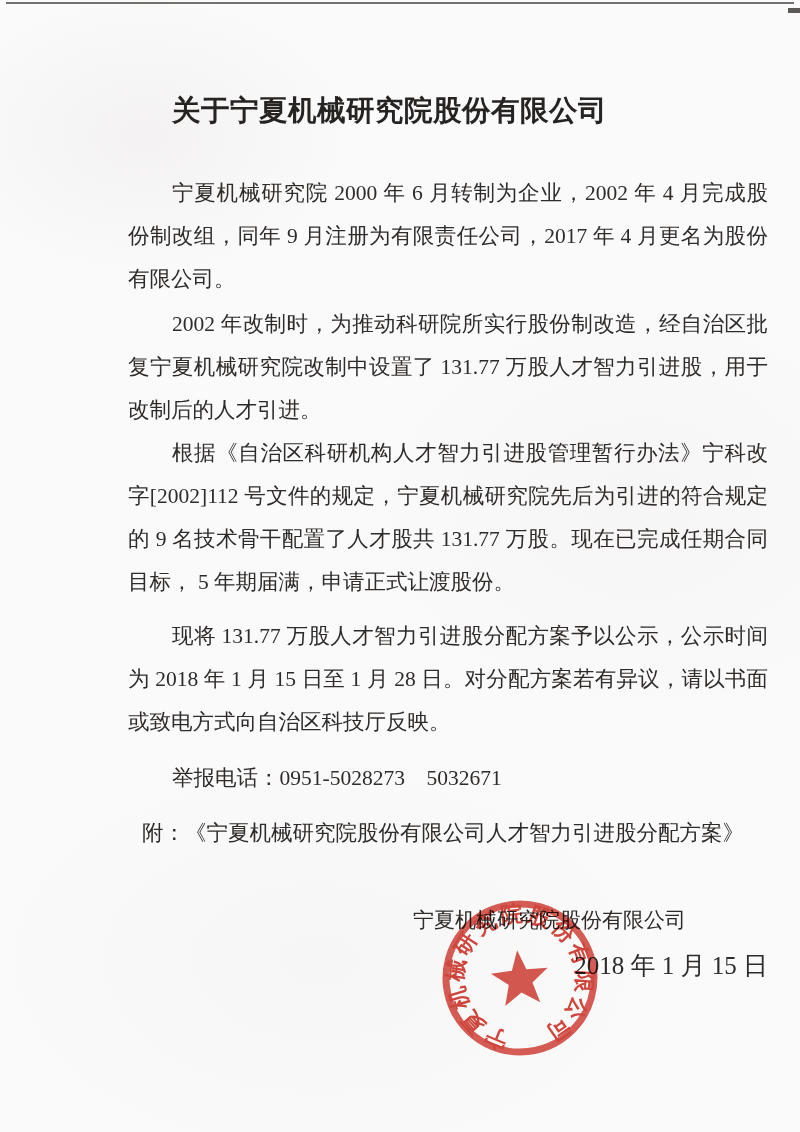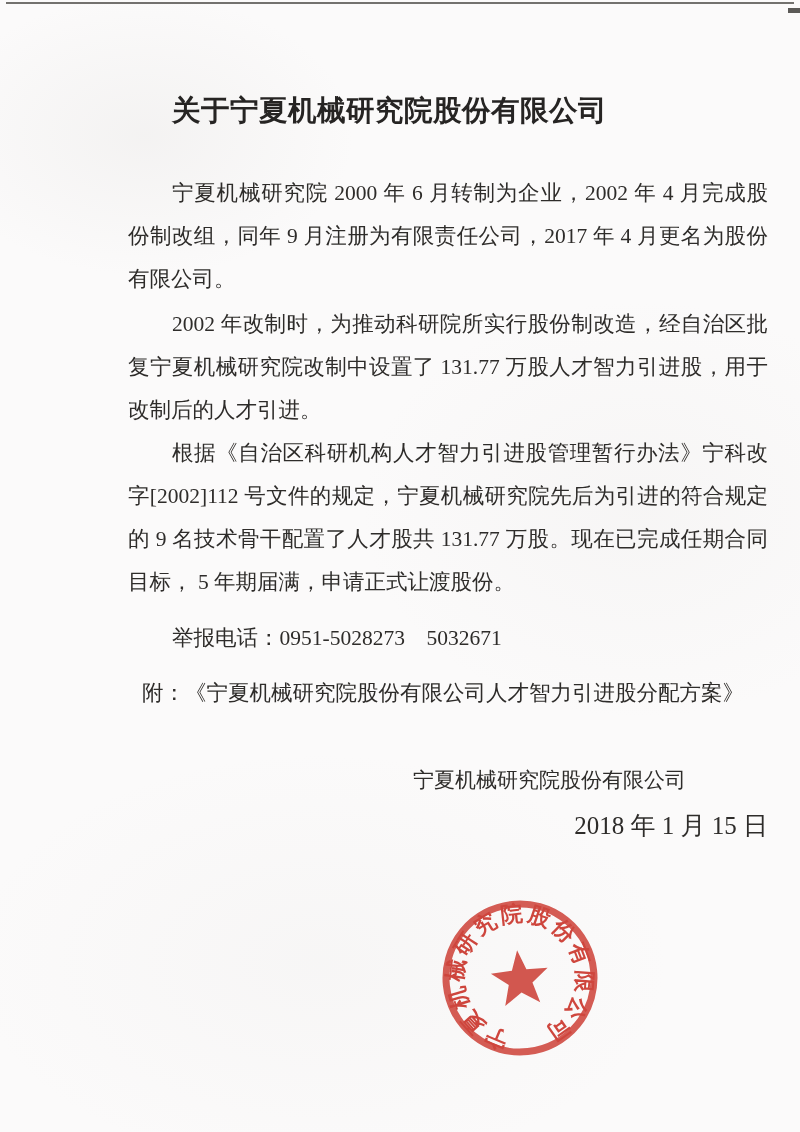--- a/index.html
+++ b/index.html
@@ -37,20 +37,21 @@
 
 <div class="doc">
   <div class="title">
     <div>关于宁夏机械研究院股份有限公司</div>
   </div>
 
   <div class="body-text">
     <p class="p1">宁夏机械研究院 2000 年 6 月转制为企业，2002 年 4 月完成股份制改组，同年 9 月注册为有限责任公司，2017 年 4 月更名为股份有限公司。</p>
     <p class="p2">2002 年改制时，为推动科研院所实行股份制改造，经自治区批复宁夏机械研究院改制中设置了 131.77 万股人才智力引进股，用于改制后的人才引进。</p>
     <p class="p3">根据《自治区科研机构人才智力引进股管理暂行办法》宁科改字[2002]112 号文件的规定，宁夏机械研究院先后为引进的符合规定的 9 名技术骨干配置了人才股共 131.77 万股。现在已完成任期合同目标， 5 年期届满，申请正式让渡股份。</p>
+    <p class="p4">现将 131.77 万股人才智力引进股分配方案予以公示，公示时间为 2018 年 1 月 15 日至 1 月 28 日。对分配方案若有异议，请以书面或致电方式向自治区科技厅反映。</p>
   </div>
 
   <p class="phone-line">举报电话：0951-5028273　5032671</p>
   <p class="attach-line">附：《宁夏机械研究院股份有限公司人才智力引进股分配方案》</p>
 
   <p class="sig-company">宁夏机械研究院股份有限公司</p>
   <p class="sig-date">2018 年 1 月 15 日</p>
 </div>
 
 <div class="seal">

